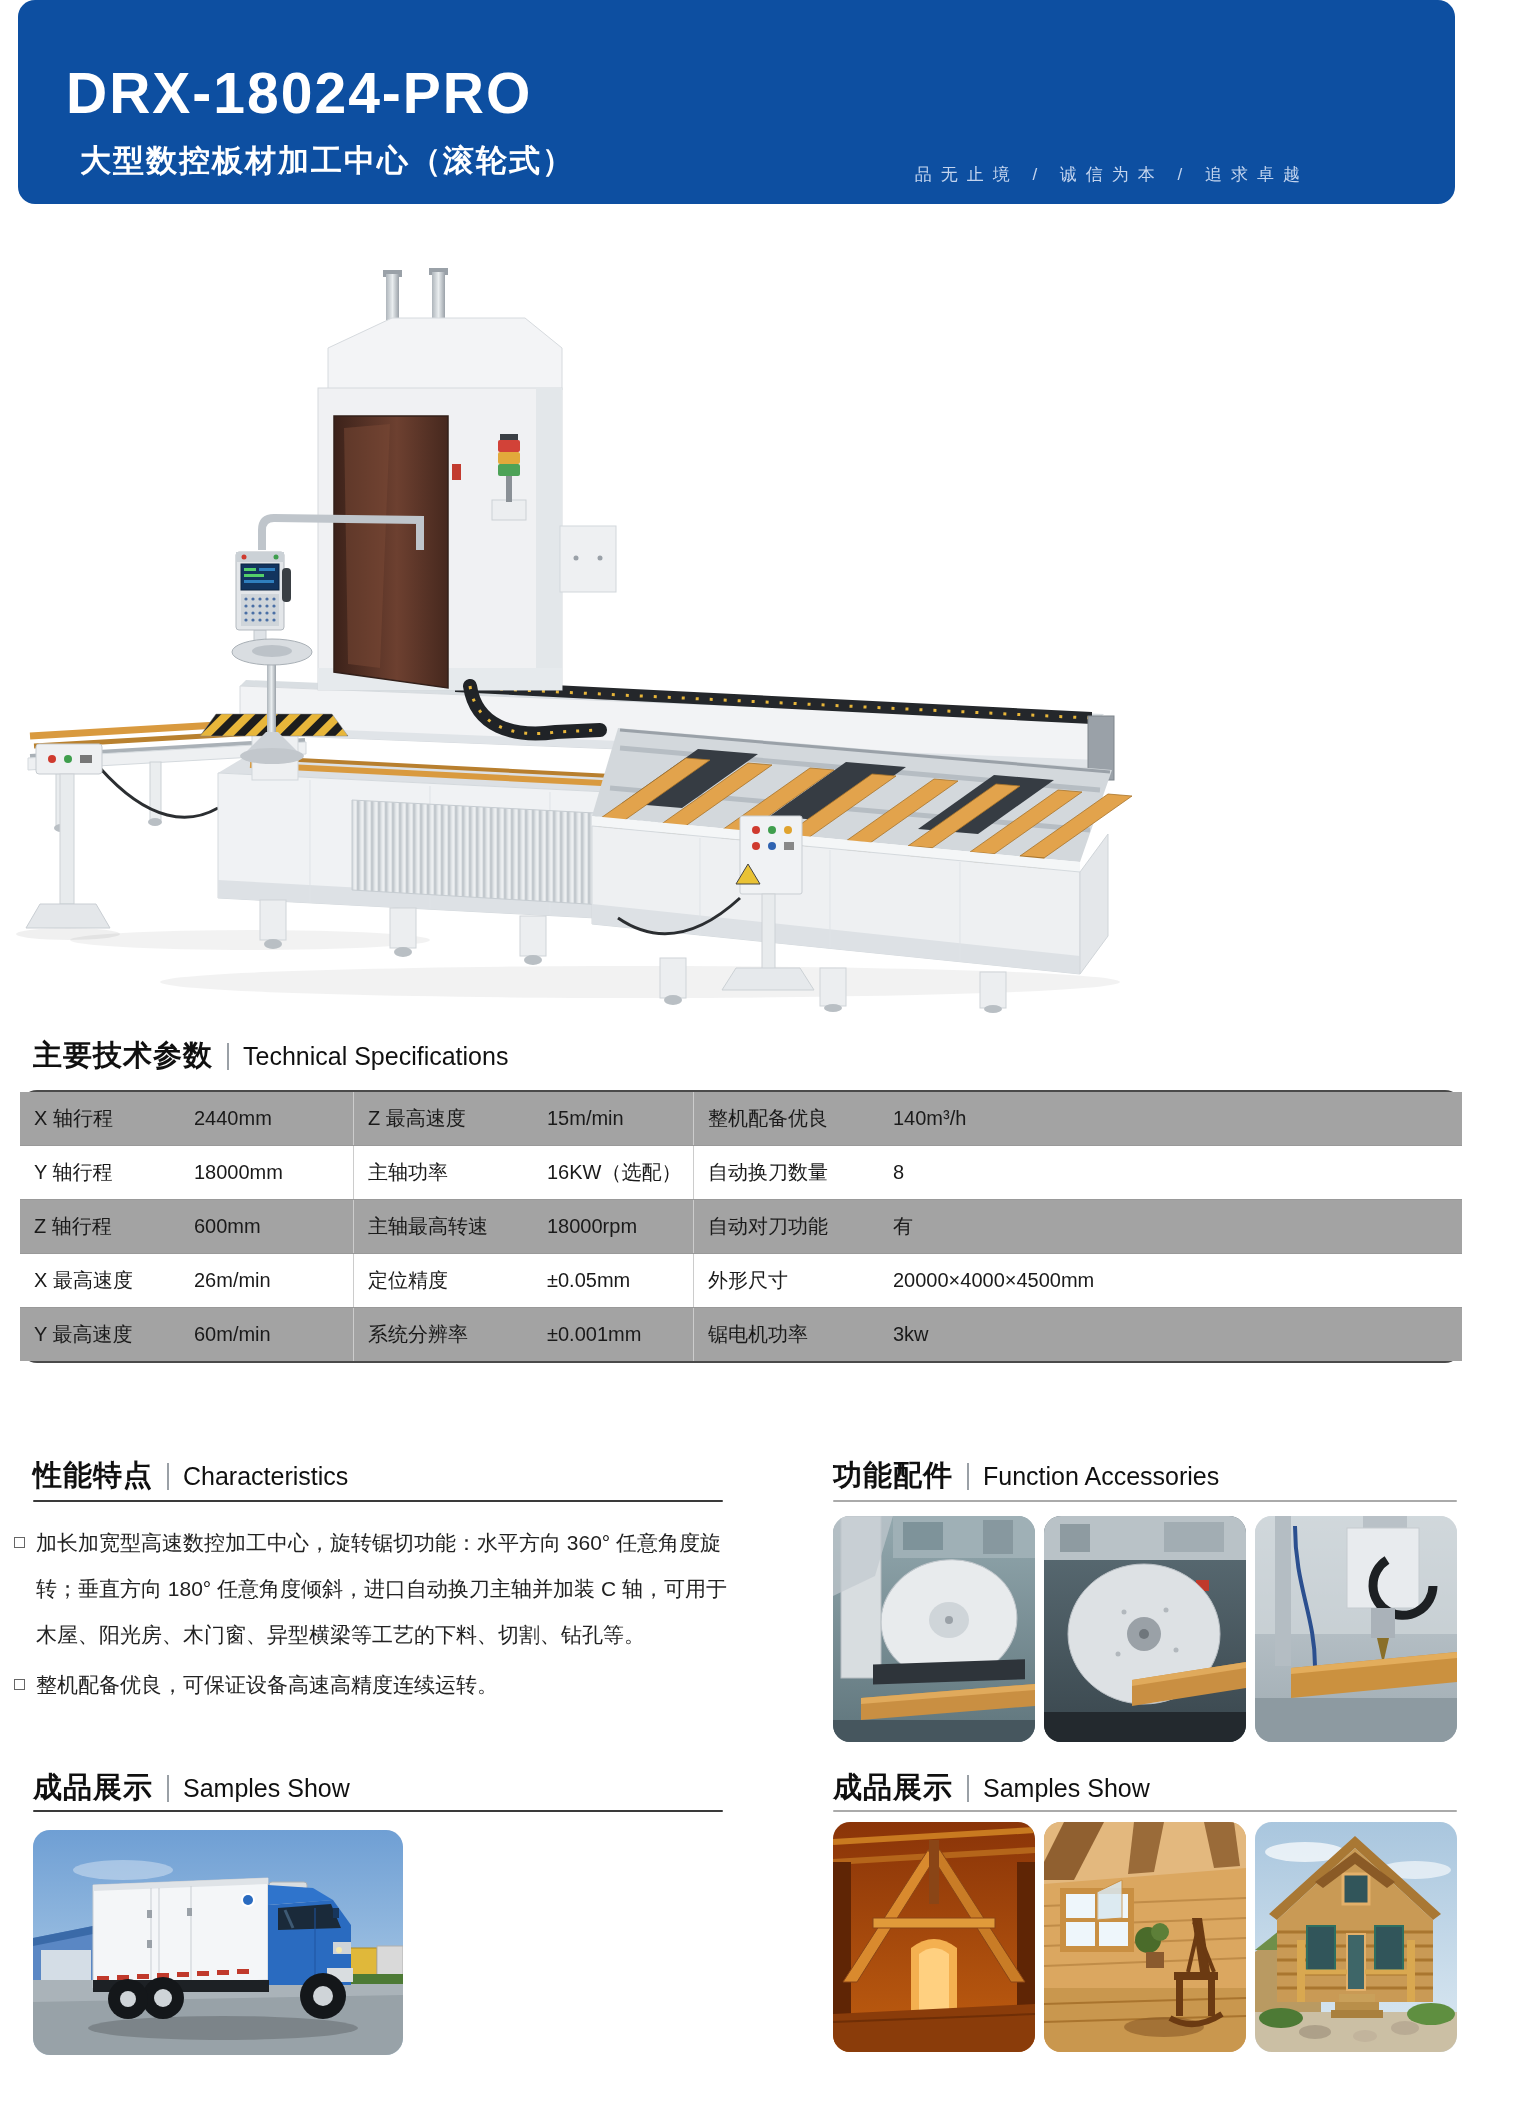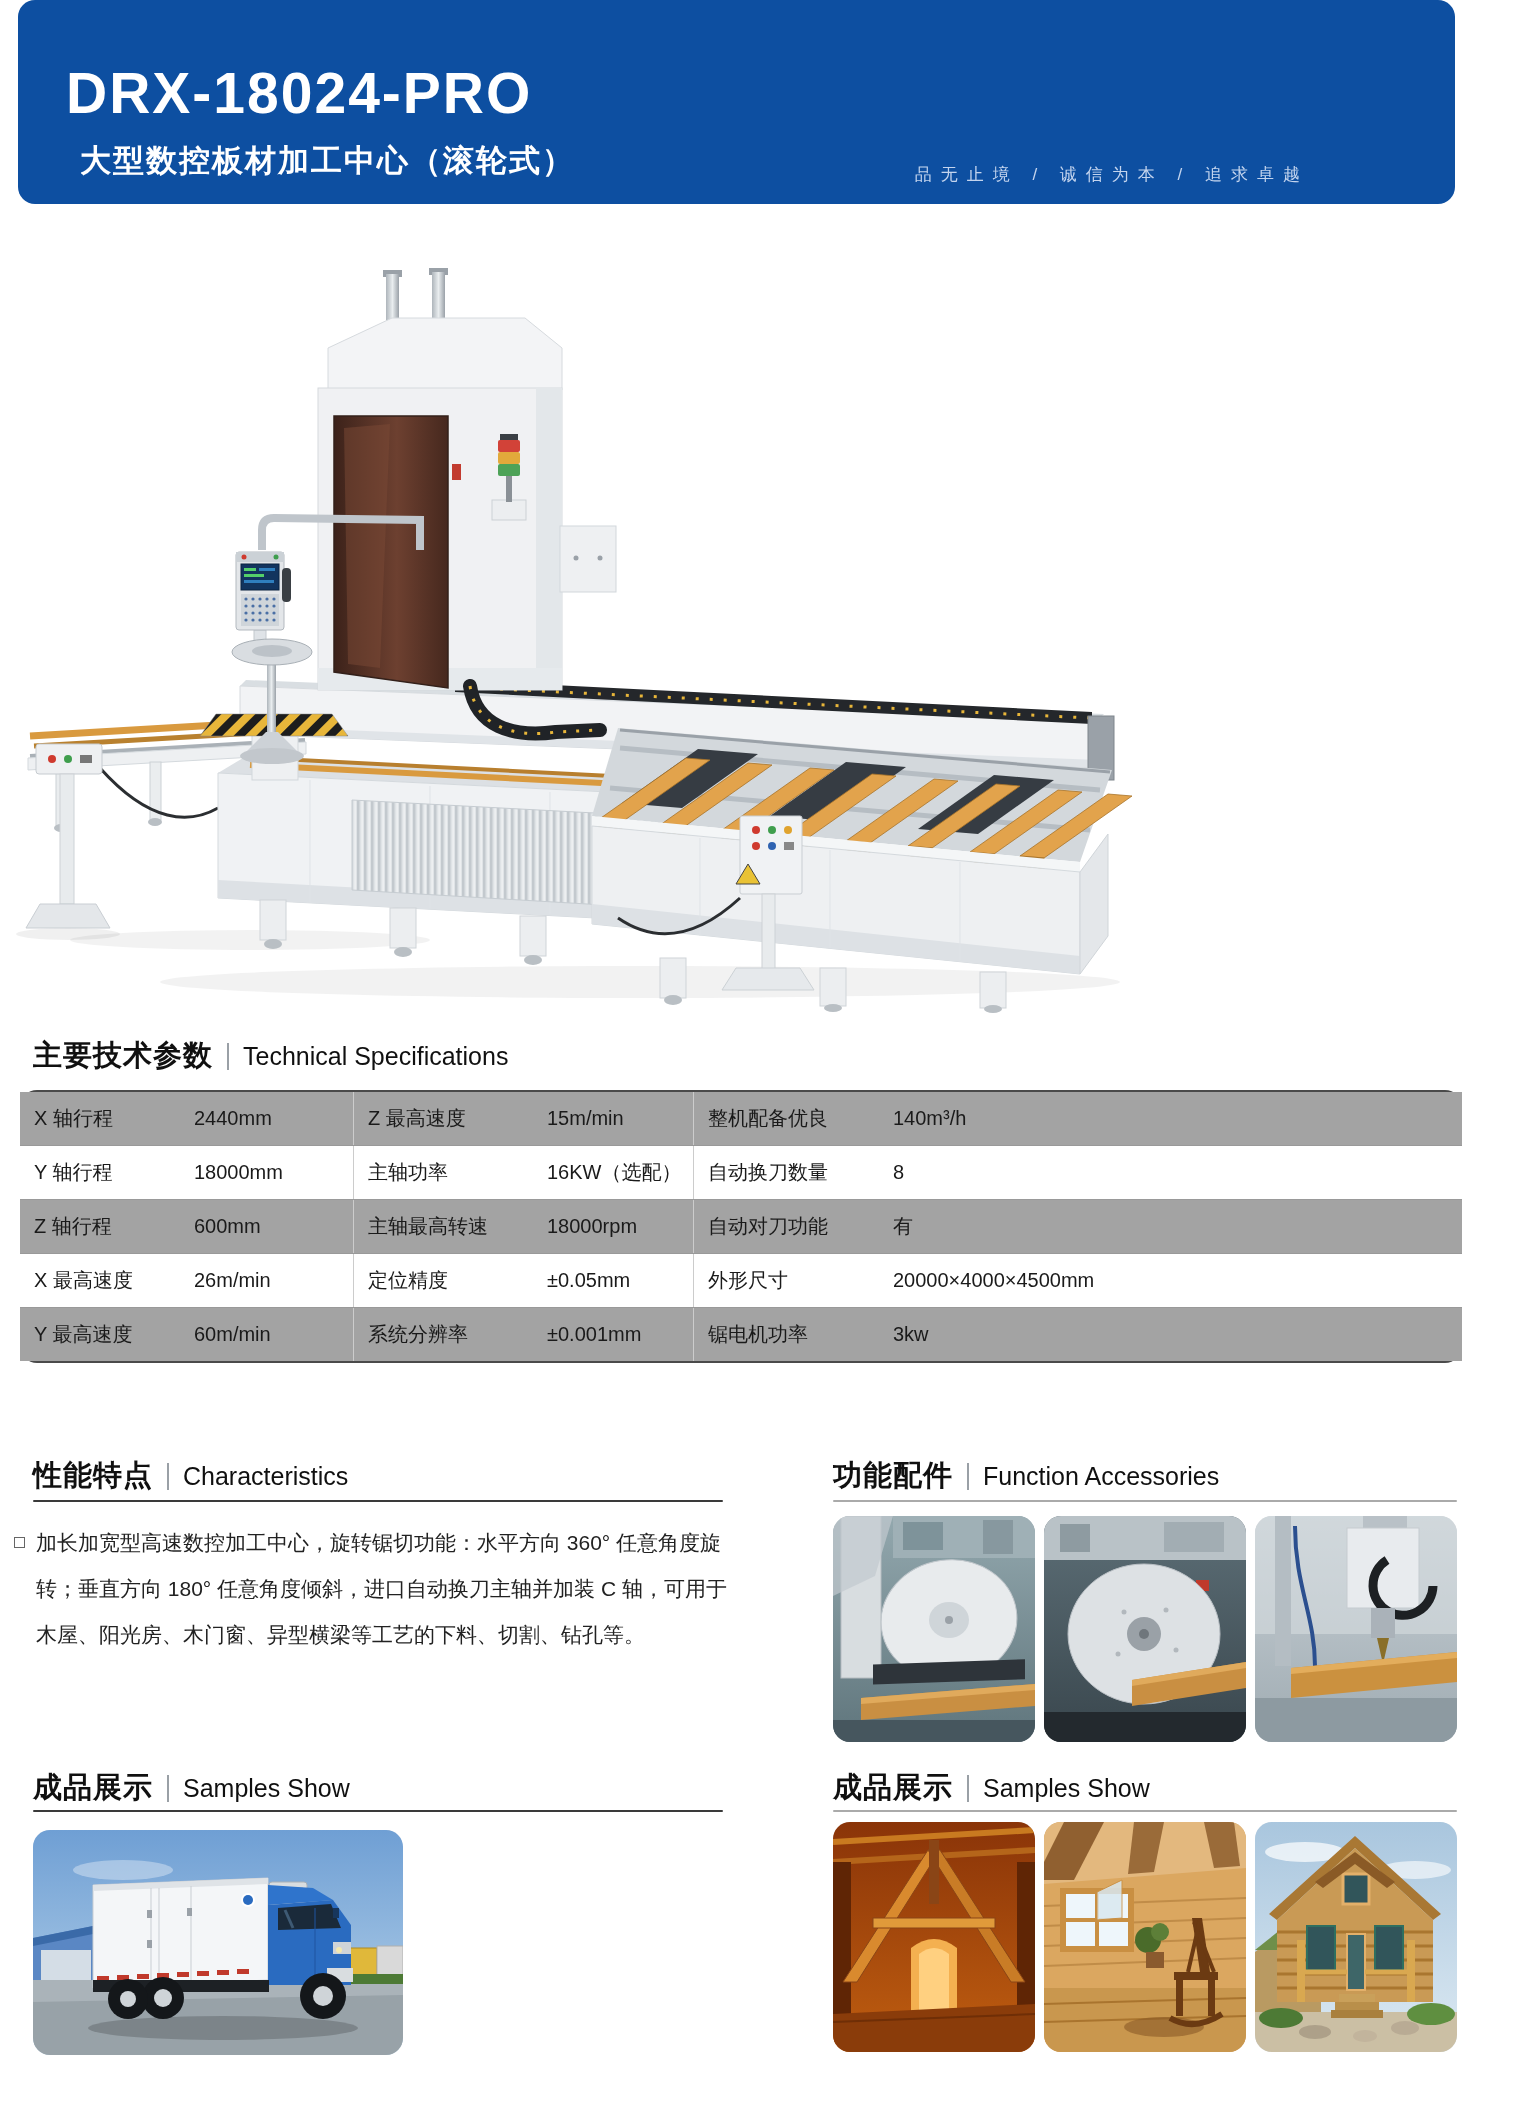--- a/index.html
+++ b/index.html
@@ -302,20 +302,21 @@
 </div>
 
 <div class="abs sec-head" style="left:33px;top:1456px;">
   <span class="cn">性能特点</span>
   <span class="bar"></span>
   <span class="en">Characteristics</span>
 </div>
 <div class="abs rule" style="left:33px;top:1500px;width:690px;background:#3a3a3a;"></div>
 <div class="abs bullets">
   <div class="bullet">加长加宽型高速数控加工中心，旋转锯切功能：水平方向 360° 任意角度旋转；垂直方向 180° 任意角度倾斜，进口自动换刀主轴并加装 C 轴，可用于木屋、阳光房、木门窗、异型横梁等工艺的下料、切割、钻孔等。</div>
+  <div class="bullet" style="margin-top:4px;">整机配备优良，可保证设备高速高精度连续运转。</div>
 </div>
 
 <div class="abs sec-head" style="left:833px;top:1456px;">
   <span class="cn">功能配件</span>
   <span class="bar"></span>
   <span class="en">Function Accessories</span>
 </div>
 <div class="abs rule" style="left:833px;top:1500px;width:624px;background:#aaa;"></div>
 
 <div class="abs photo" style="left:833px;top:1516px;width:202px;height:226px;">

